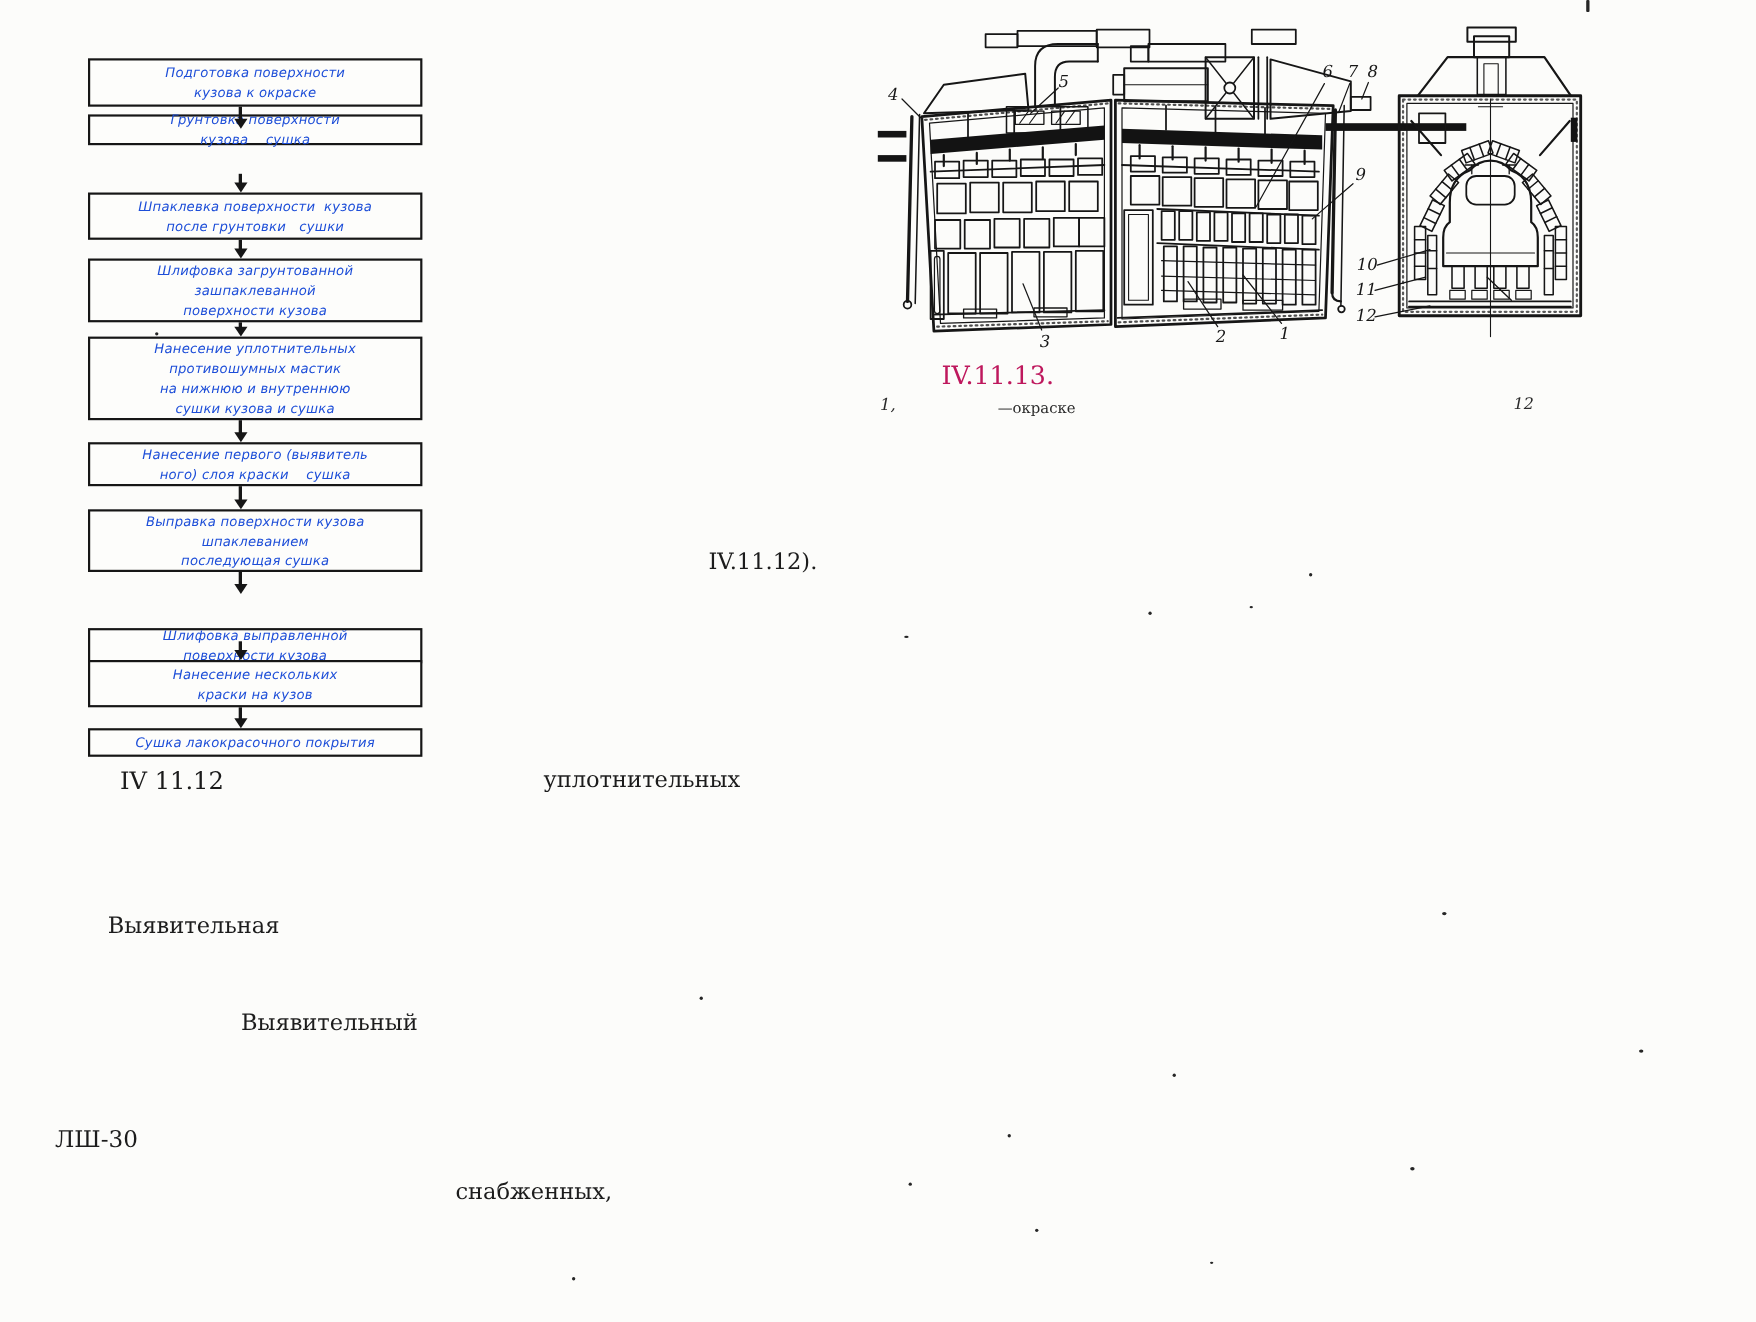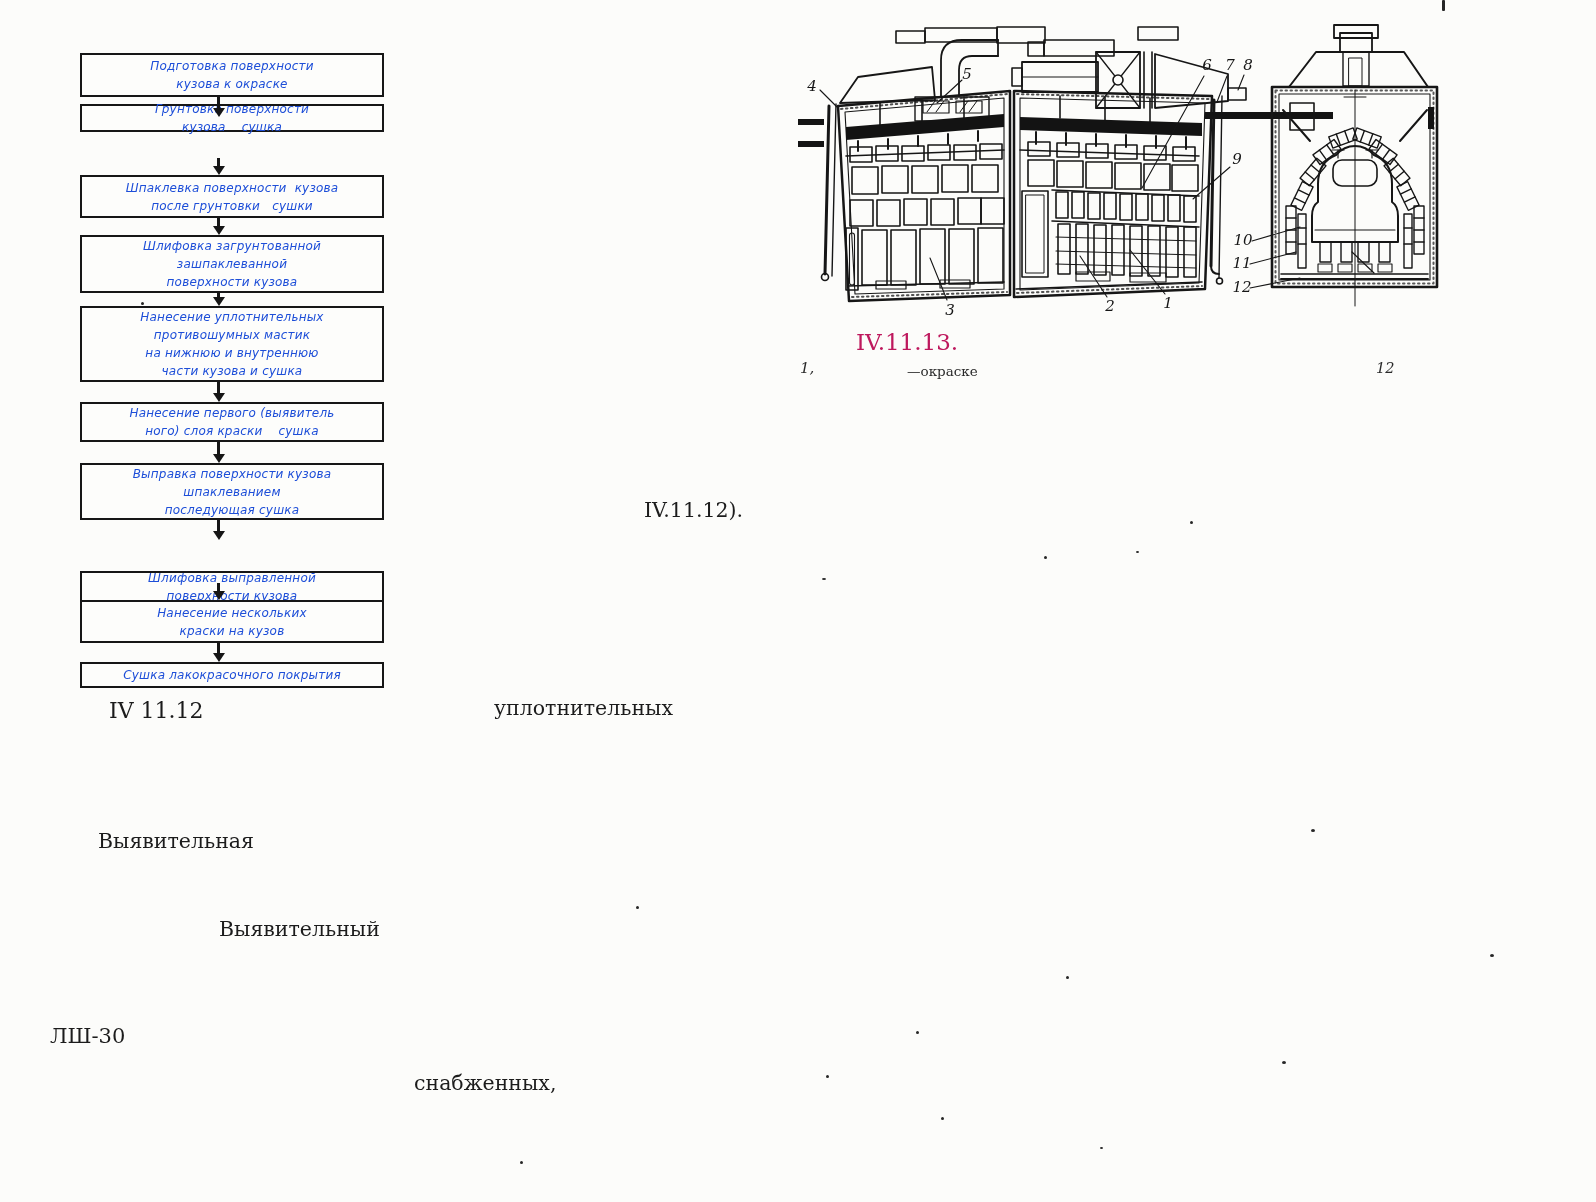--- a/index.html
+++ b/index.html
@@ -43,21 +43,21 @@
 <div class="fc-box" style="top:104px;height:28px">Грунтовка поверхности
 кузова    сушка</div>
 <div class="fc-box" style="top:175px;height:43px">Шпаклевка поверхности  кузова
 после грунтовки   сушки</div>
 <div class="fc-box" style="top:235px;height:58px">Шлифовка загрунтованной
 зашпаклеванной
 поверхности кузова</div>
 <div class="fc-box" style="top:306px;height:76px">Нанесение уплотнительных
 противошумных мастик
 на нижнюю и внутреннюю
-части кузова и сушка</div>
+сушки кузова и сушка</div>
 <div class="fc-box" style="top:402px;height:40px">Нанесение первого (выявитель
 ного) слоя краски    сушка</div>
 <div class="fc-box" style="top:463px;height:57px">Выправка поверхности кузова
 шпаклеванием
 последующая сушка</div>
 <div class="fc-box" style="top:571px;height:32px">Шлифовка выправленной
 поверхности кузова</div>
 <div class="fc-box" style="top:600px;height:43px">Нанесение нескольких
 краски на кузов</div>
 <div class="fc-box" style="top:662px;height:26px">Сушка лакокрасочного покрытия</div>

